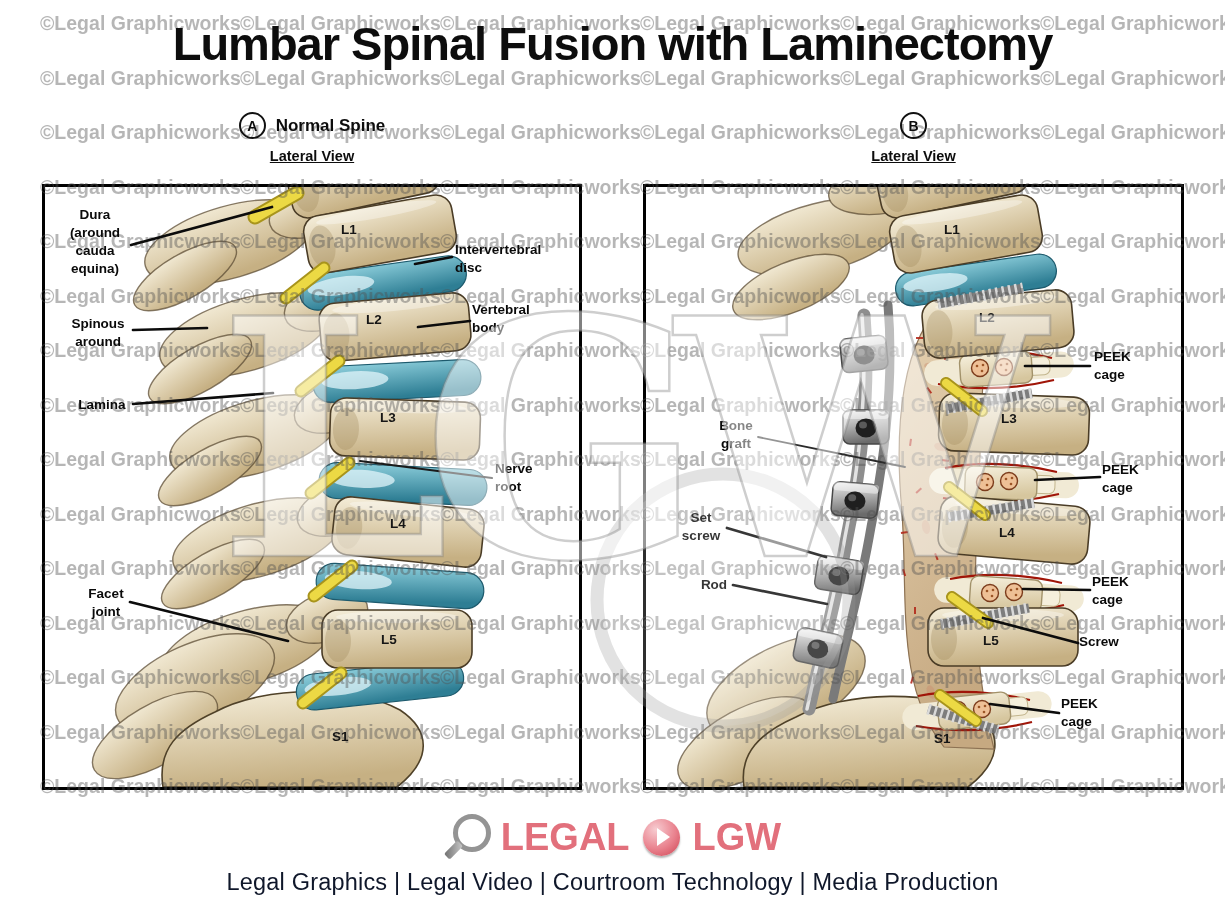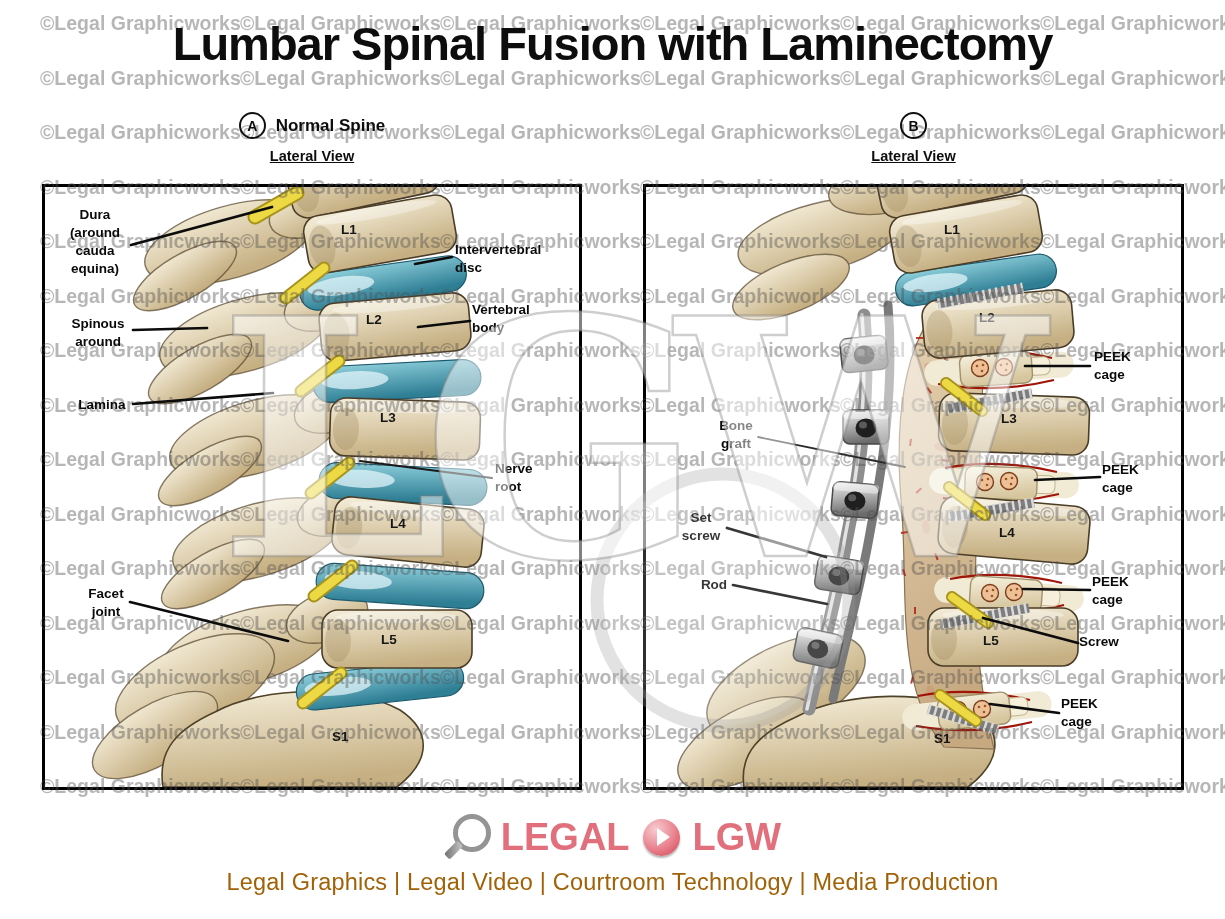--- a/index.html
+++ b/index.html
@@ -41,21 +41,21 @@
   .mag-ring{position:absolute;left:9px;top:2px;width:28px;height:28px;border:5px solid #949494;
             border-radius:50%;background:rgba(255,255,255,0.2);}
   .mag-handle{position:absolute;left:0px;top:34px;width:19px;height:8px;border-radius:2px;
               background:linear-gradient(135deg,#c9c9c9,#6e6e6e);transform:rotate(135deg);}
   .play{position:relative;width:37px;height:37px;border-radius:50%;flex:0 0 auto;
         background:radial-gradient(circle at 35% 28%,#f7ccd1,#e9818d 55%,#d3505e 90%);
         box-shadow:0 2px 2px rgba(0,0,0,0.3);}
   .play-tri{position:absolute;left:14px;top:9px;width:0;height:0;border-left:13px solid #fff;
             border-top:9.5px solid transparent;border-bottom:9.5px solid transparent;}
   .tagline{position:absolute;top:869px;left:0;width:100%;text-align:center;font-size:23.5px;
-           color:#a16207;z-index:6;letter-spacing:0.2px;}
+           color:#0f172a;z-index:6;letter-spacing:0.2px;}
 </style>
 </head>
 <body>
 
 <div class="stage">
 
   <div class="main-title">Lumbar Spinal Fusion with Laminectomy</div>
 
   <div class="phead phead-a">
     <div class="badge">A</div>

